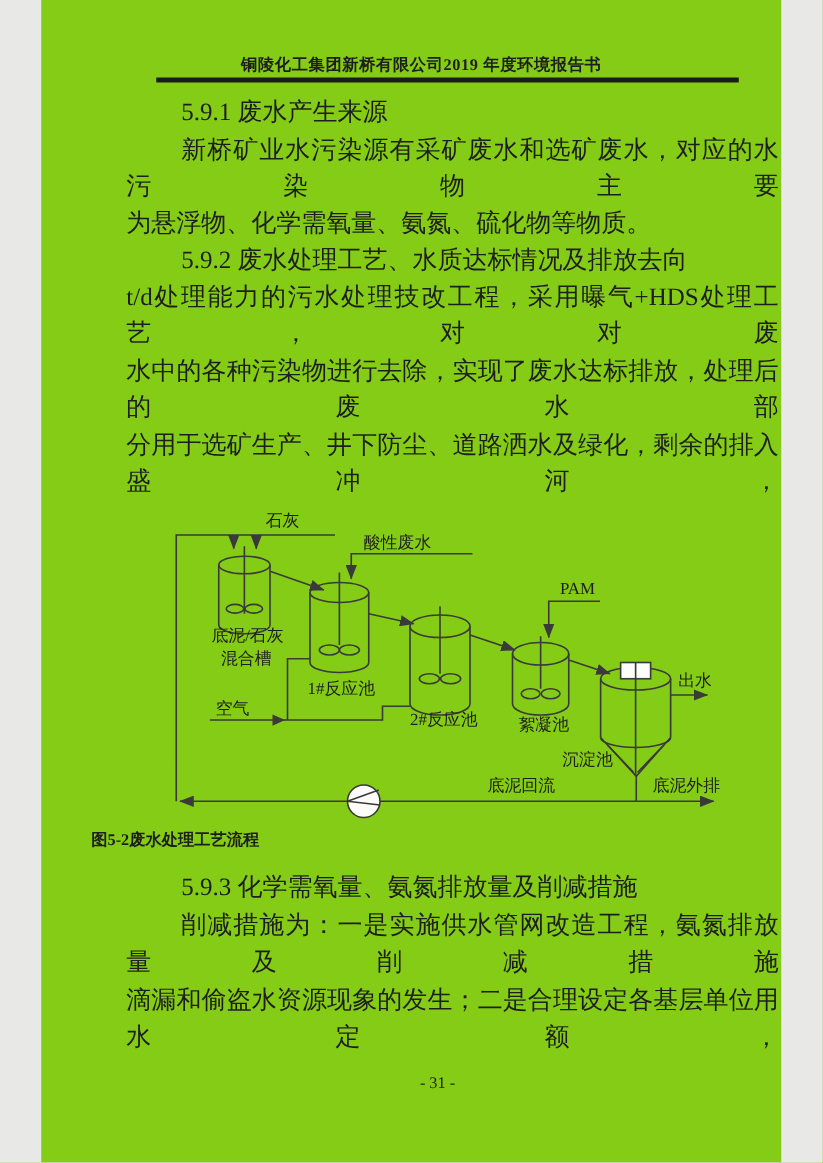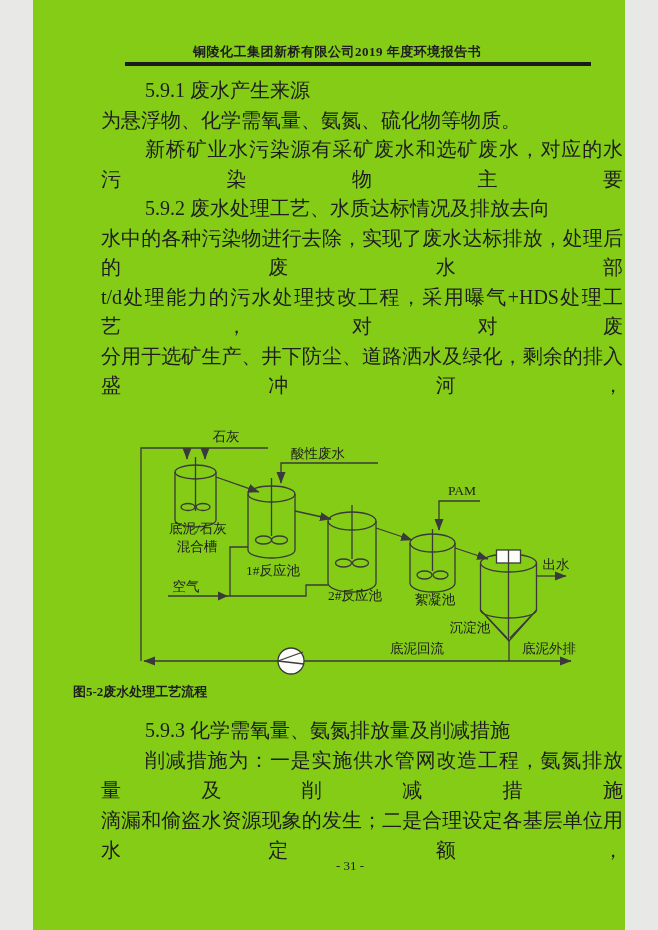--- a/index.html
+++ b/index.html
@@ -22,21 +22,21 @@
     position:absolute;left:68px;top:76px;width:522px;
     font-size:20px;line-height:29.5px;
   }
   .h{padding-left:44px;white-space:nowrap;}
   .ln{text-align:justify;text-align-last:justify;text-justify:inter-character;}
   .ln.first{text-indent:44px;}
   .ln.last{text-align-last:left;}
   .s3,.h593{line-height:30px;}
   .h593{margin-top:14px;}
   figure{margin:0;}
-  .fig{margin-top:24px;}
+  .fig{margin-top:4px;}
   .fig svg{display:block;margin-left:27px;}
   .caption{
     font-size:13px;font-weight:bold;line-height:18px;margin-top:6px;
     text-align:left;transform:translateX(-28px);
   }
   .footer{
     position:absolute;top:858px;left:0;width:658px;text-align:center;
     font-size:13px;transform:translateX(-12px);
   }
   .dg-text{font-family:"Liberation Serif","DejaVu Serif",serif;font-size:13.5px;fill:#1e1e1e;}
@@ -47,26 +47,26 @@
 <body>
 
 <div class="page">
 
   <div class="header-title">铜陵化工集团新桥有限公司2019 年度环境报告书</div>
   <div class="header-rule"></div>
 
   <div class="content">
 
     <div class="h">5.9.1 废水产生来源</div>
+    <div class="ln first">新桥矿业水污染源有采矿废水和选矿废水，对应的水污染物主要</div>
     <div class="ln last">为悬浮物、化学需氧量、氨氮、硫化物等物质。</div>
-    <div class="ln first">新桥矿业水污染源有采矿废水和选矿废水，对应的水污染物主要</div>
 
     <div class="h">5.9.2 废水处理工艺、水质达标情况及排放去向</div>
+    <div class="ln">t/d处理能力的污水处理技改工程，采用曝气+HDS处理工艺，对对废</div>
     <div class="ln">水中的各种污染物进行去除，实现了废水达标排放，处理后的废水部</div>
-    <div class="ln">t/d处理能力的污水处理技改工程，采用曝气+HDS处理工艺，对对废</div>
     <div class="ln">分用于选矿生产、井下防尘、道路洒水及绿化，剩余的排入盛冲河，</div>
 
     <figure class="fig">
       <svg width="470" height="252" viewBox="0 0 470 252">
         <defs>
           <marker id="arr" viewBox="0 0 9 7" refX="8.5" refY="3.5" markerWidth="9" markerHeight="7" orient="auto-start-reverse">
             <path d="M0,0 L9,3.5 L0,7 Z" fill="#3a3a3a"></path>
           </marker>
         </defs>
 

